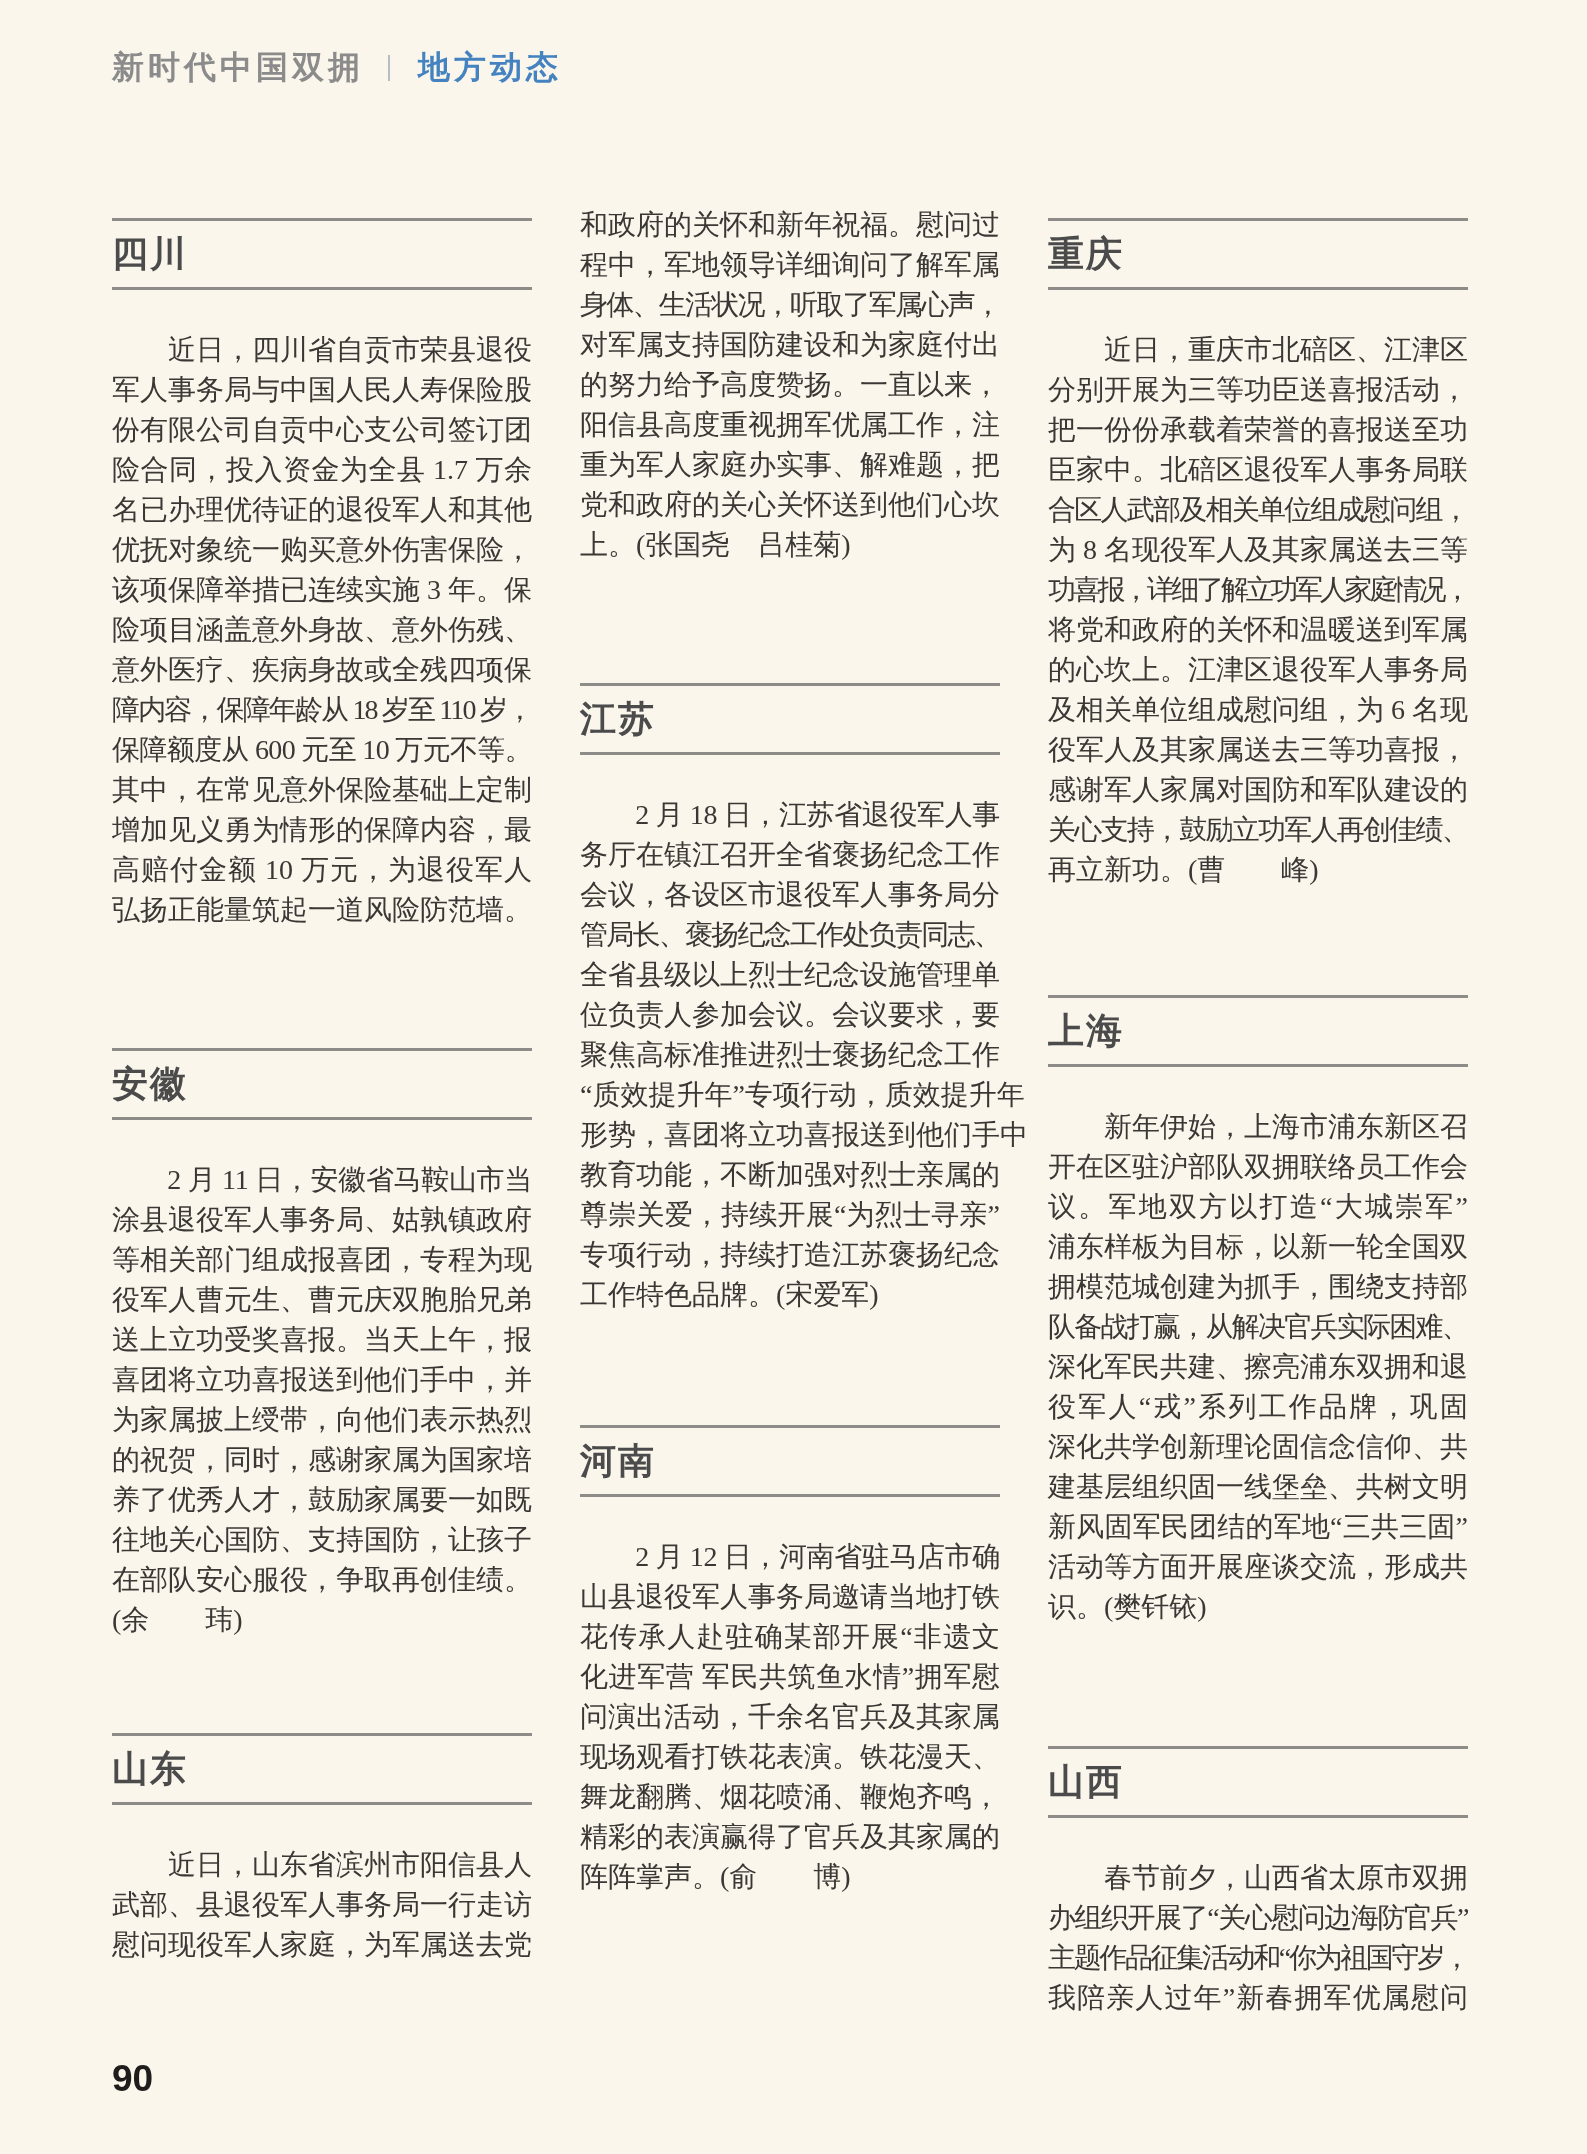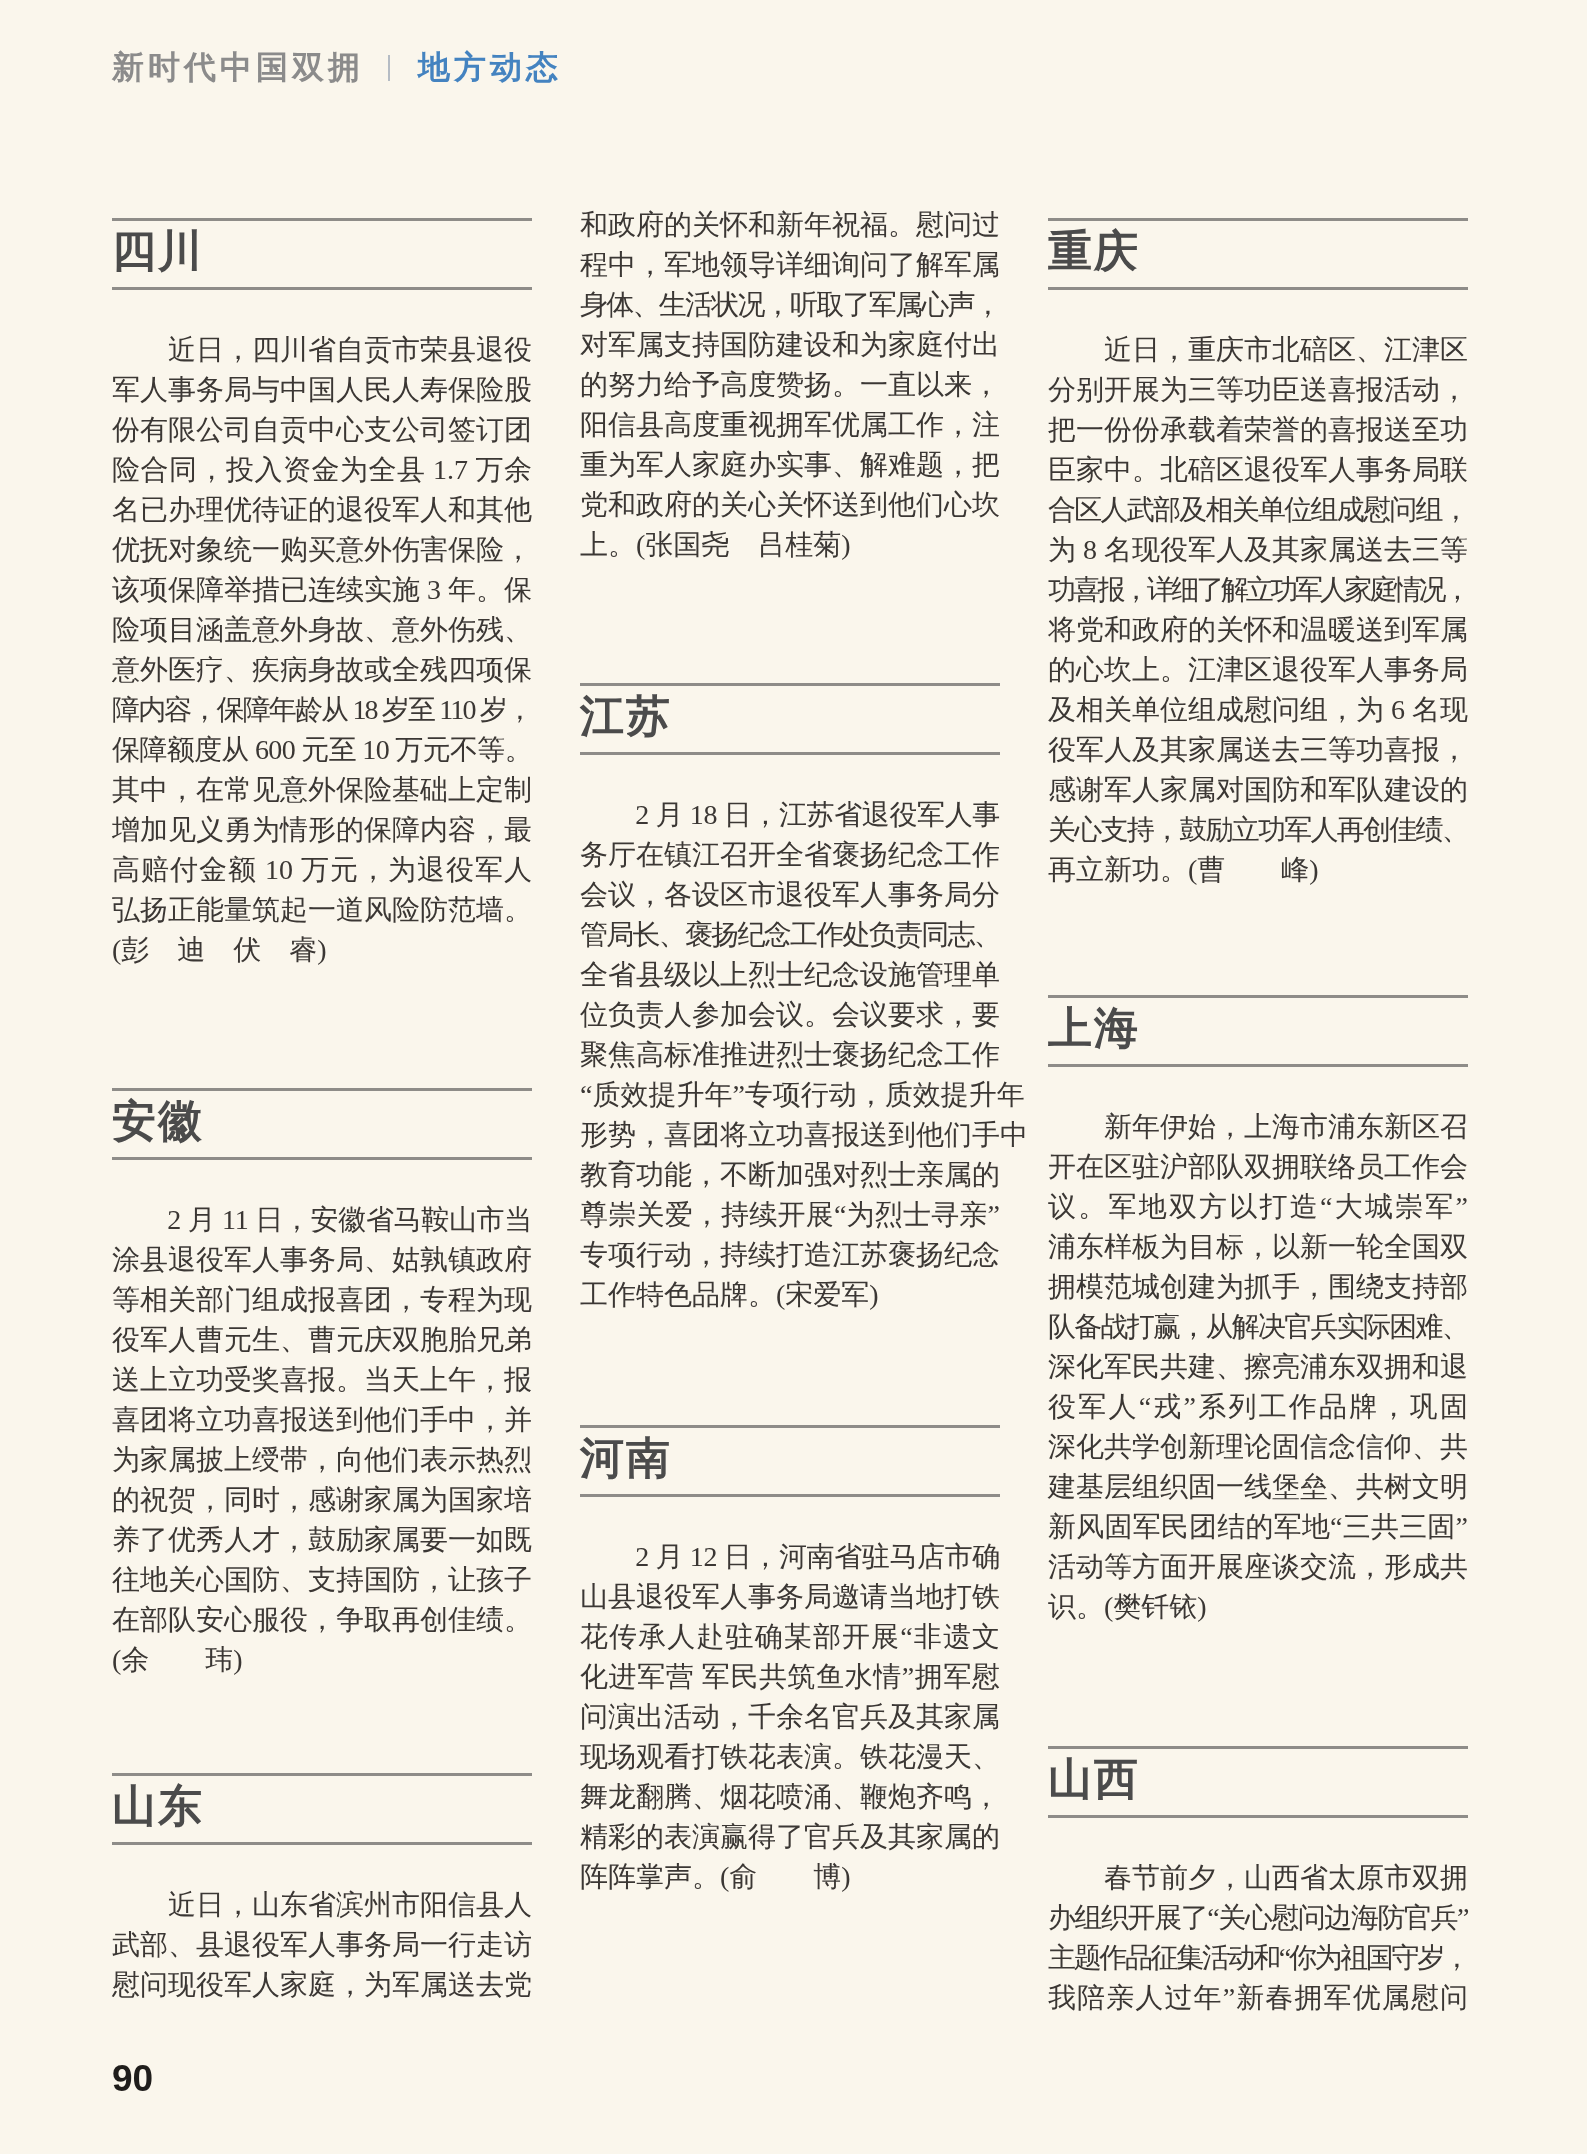--- a/index.html
+++ b/index.html
@@ -44,22 +44,22 @@
   .col-1{left:580px;}
   .col-2{left:1048px;}
   
   .sec-head{
     border-top:3px solid var(--rule);
     border-bottom:3px solid var(--rule);
     padding:13px 0;
   }
   .sec-head h2{
     margin:0;
-    font-family:Liberation Mono, monospace;
-    font-size:44px;line-height:40px;font-weight:bold;
+    font-family:Liberation Serif, serif;
+    font-size:36px;line-height:40px;font-weight:bold;
     color:var(--head);letter-spacing:2px;
   }
   
   .para{margin:0;}
   .t-line{
     height:40px;line-height:40px;
     font-size:28px;
     text-align:justify;
     text-align-last:justify;
     white-space:nowrap;
@@ -97,21 +97,20 @@
           <div class="t-line">优抚对象统一购买意外伤害保险，</div>
           <div class="t-line">该项保障举措已连续实施 3 年。保</div>
           <div class="t-line">险项目涵盖意外身故、意外伤残、</div>
           <div class="t-line">意外医疗、疾病身故或全残四项保</div>
           <div class="t-line" style="letter-spacing: -1.86364px;">障内容，保障年龄从 18 岁至 110 岁，</div>
           <div class="t-line" style="letter-spacing: -0.666667px;">保障额度从 600 元至 10 万元不等。</div>
           <div class="t-line">其中，在常见意外保险基础上定制</div>
           <div class="t-line">增加见义勇为情形的保障内容，最</div>
           <div class="t-line">高赔付金额 10 万元，为退役军人</div>
           <div class="t-line">弘扬正能量筑起一道风险防范墙。</div>
-          <div class="t-line no-stretch">(彭　迪　伏　睿)</div>
         </div>
         <section class="sec-head" style="margin-top: 118px;">
           <h2>安徽</h2>
         </section>
         <div class="para" style="margin-top: 40px;">
           <div class="t-line" style="letter-spacing: -0.315789px;">　　2 月 11 日，安徽省马鞍山市当</div>
           <div class="t-line">涂县退役军人事务局、姑孰镇政府</div>
           <div class="t-line">等相关部门组成报喜团，专程为现</div>
           <div class="t-line">役军人曹元生、曹元庆双胞胎兄弟</div>
           <div class="t-line">送上立功受奖喜报。当天上午，报</div>

